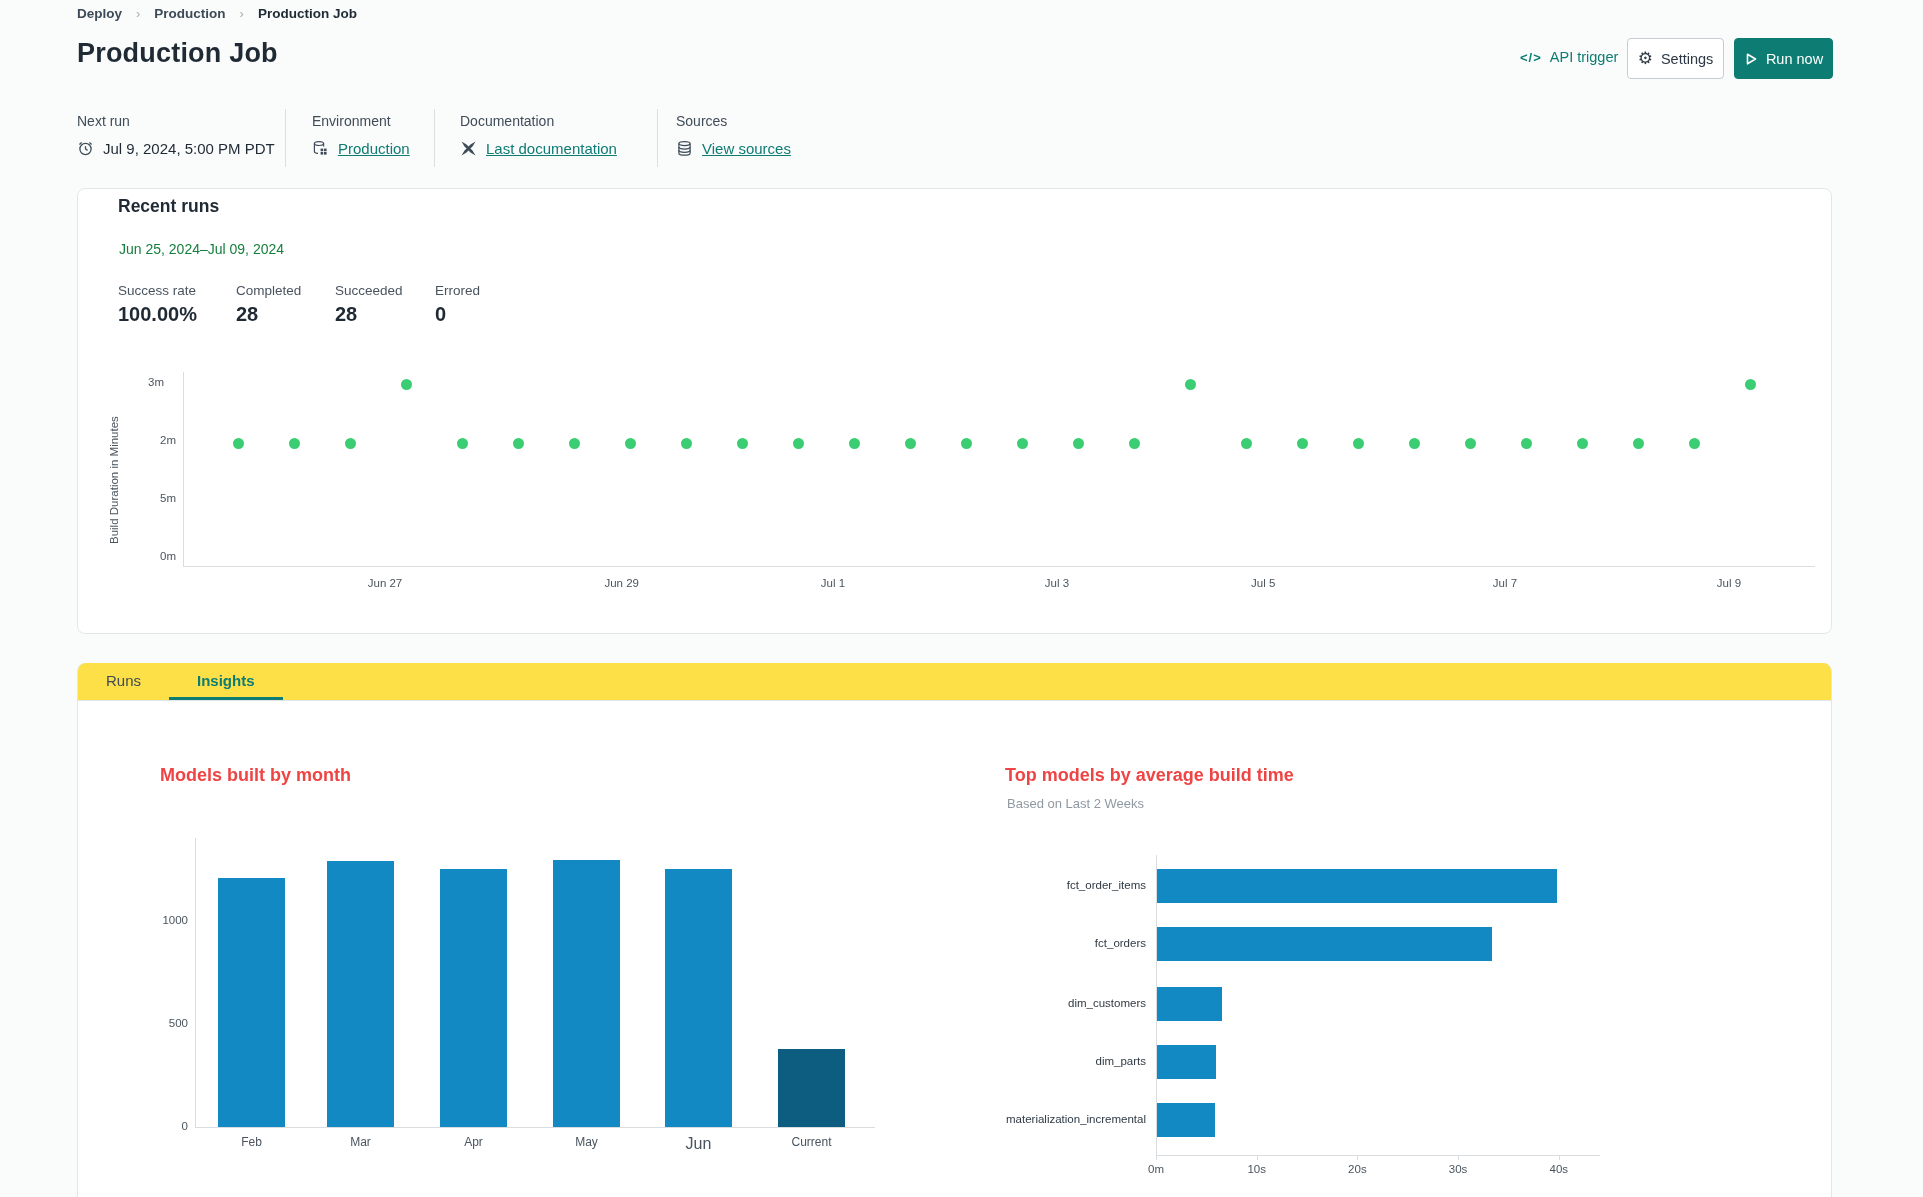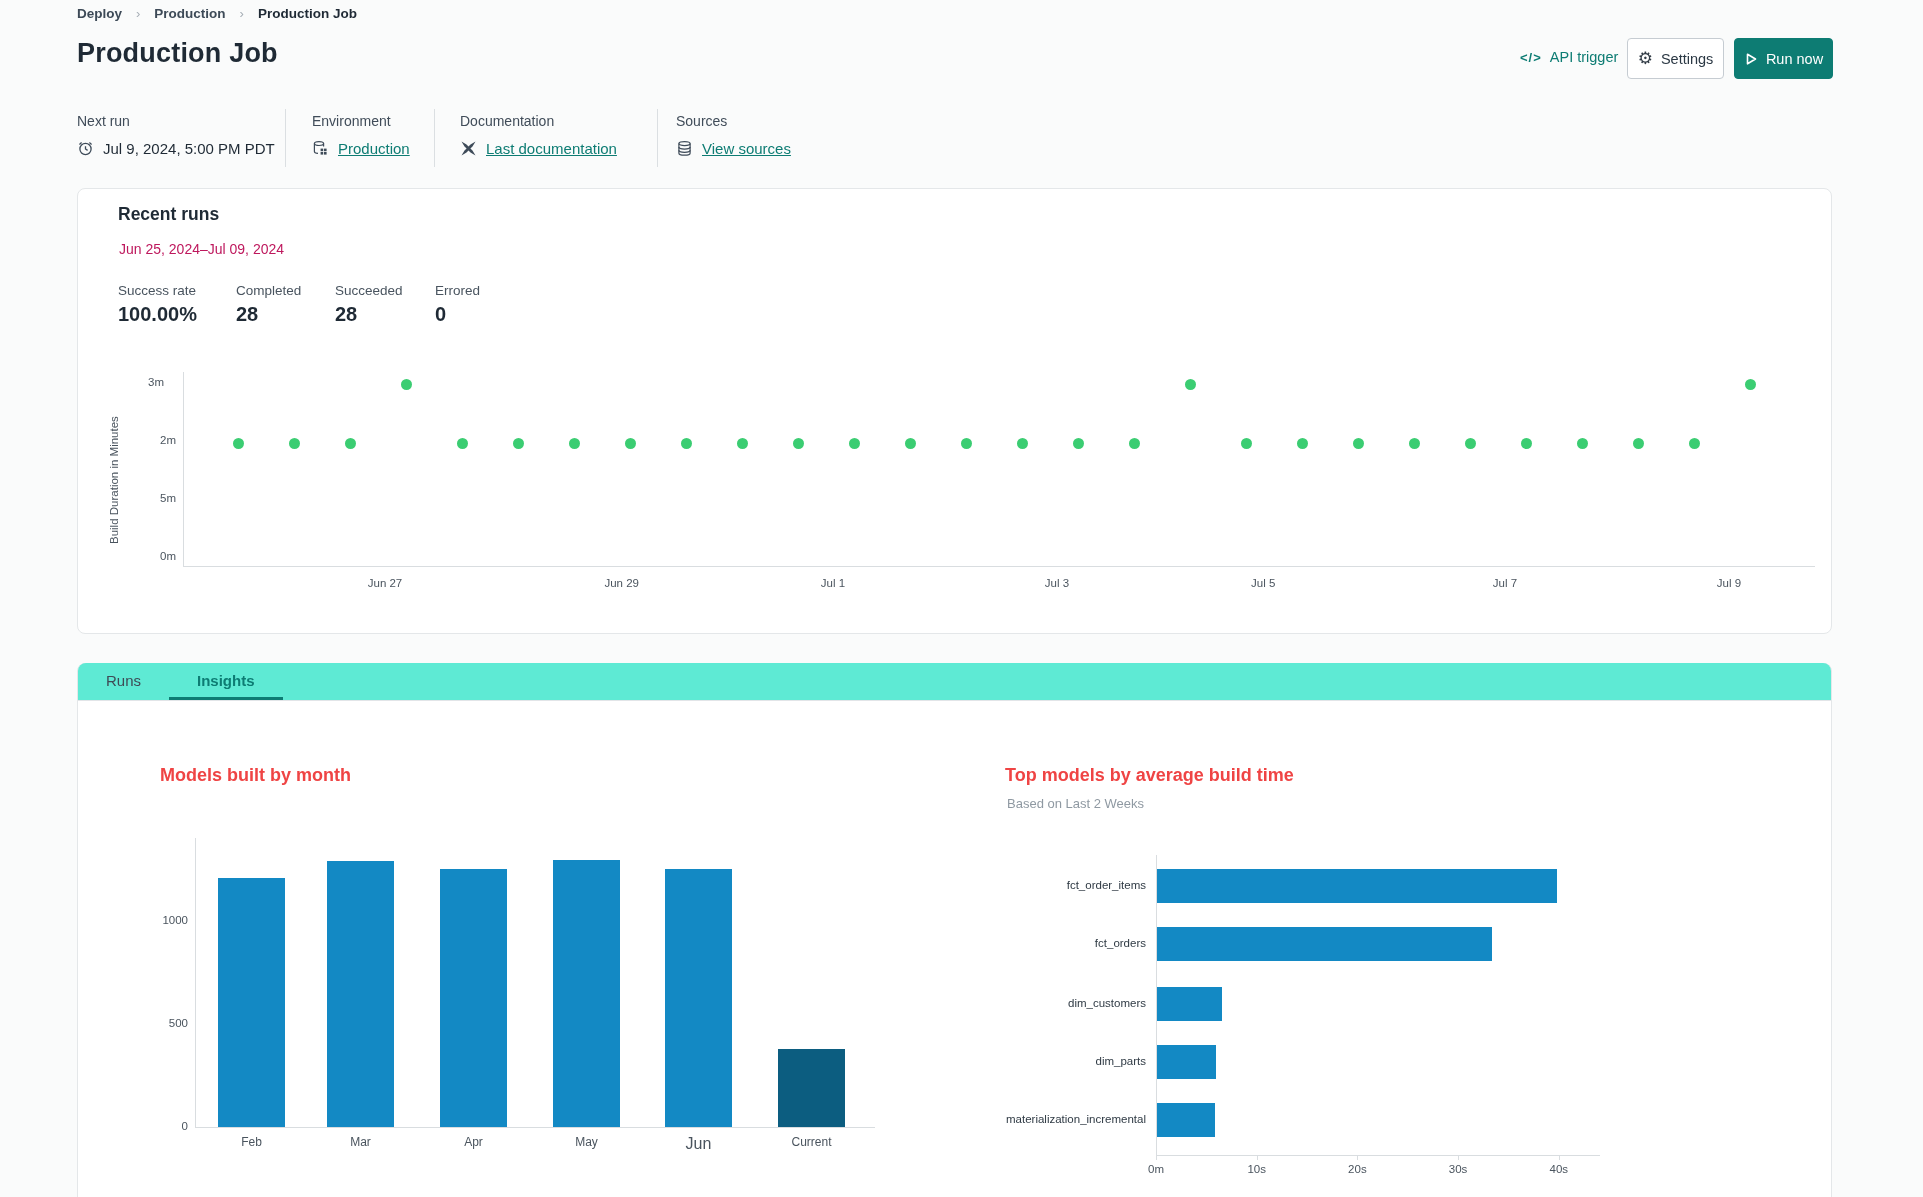--- a/index.html
+++ b/index.html
@@ -19,30 +19,30 @@
   .btn-run{left:1734px;top:38px;width:99px;background:#0d7c73;color:#fff;border:1px solid #0d7c73;font-weight:400;}
   .gear{font-size:17px;line-height:1;color:#333d47;}
   
   .meta-label{top:113px;font-size:14px;color:#404c59;}
   .meta-value{top:140px;display:flex;align-items:center;gap:9px;font-size:15px;color:#1f2a35;}
   .meta-link{color:#0d7c73;text-decoration:underline;font-weight:400;cursor:pointer;}
   .vdiv{top:109px;width:1px;height:58px;background:#dbdfe2;}
   
   .card{background:#fff;border:1px solid #e4e7e9;border-radius:8px;box-sizing:border-box;}
   .rr-title{left:118px;top:212px;font-size:17.5px;font-weight:700;color:#1f2a35;}
-  .rr-dates{left:119px;top:241px;font-size:14px;color:#be185d;}
+  .rr-dates{left:119px;top:241px;font-size:14px;color:#15803d;}
   .stat-label{font-size:13.5px;color:#49545f;}
   .stat-value{font-size:20px;font-weight:700;color:#1f2a35;margin-top:5px;}
   
   .tick{font-size:11.5px;color:#4a545e;}
   .axis-line{background:#d9dde0;}
   .y-axis-title{left:108px;top:380px;width:14px;font-size:11.5px;color:#4a545e;writing-mode:vertical-rl;transform:rotate(180deg);height:200px;text-align:center;}
   .dot{width:11px;height:11px;border-radius:50%;}
   
-  .tab-row{left:78px;top:663px;width:1753px;height:37px;display:flex;border-bottom:1px solid #e2e5e8;background:#5eead4;border-radius:8px 8px 0 0;}
+  .tab-row{left:78px;top:663px;width:1753px;height:37px;display:flex;border-bottom:1px solid #e2e5e8;background:#fde047;border-radius:8px 8px 0 0;}
   .tab{padding:0 28px;display:flex;align-items:center;font-size:15px;color:#3f4a55;cursor:pointer;box-sizing:border-box;border-bottom:3px solid transparent;}
   .tab.active{color:#0d7c73;font-weight:700;border-bottom-color:#0d7c73;}
   .chart-title{font-size:18px;font-weight:700;color:#ef4444;}
   .chart-subtitle{font-size:13px;color:#8f99a2;}
   .bar{position:absolute;}
   .hbar-label{font-size:11.5px;color:#2f3a44;text-align:right;}
   svg{display:block;}
 </style>
 </head>
 <body>
@@ -129,21 +129,21 @@
         <ellipse cx="8.5" cy="3.6" rx="5.6" ry="2"></ellipse>
         <path d="M2.9 3.6 V13.2 C2.9 14.3 5.4 15.2 8.5 15.2 C11.6 15.2 14.1 14.3 14.1 13.2 V3.6"></path>
         <path d="M2.9 7.1 C2.9 8.2 5.4 9.1 8.5 9.1 C11.6 9.1 14.1 8.2 14.1 7.1"></path>
         <path d="M2.9 10.3 C2.9 11.4 5.4 12.3 8.5 12.3 C11.6 12.3 14.1 11.4 14.1 10.3"></path>
       </svg>
     </span>
     <span class="meta-link">View sources</span>
   </div>
 
   <section class="abs card" style="left:77px;top:188px;width:1755px;height:446px;"></section>
-  <div class="abs rr-title" style="left: 118px; top: 204px; text-align: right;">Recent runs</div>
+  <div class="abs rr-title" style="left: 118px; top: 196px; text-align: right;">Recent runs</div>
   <div class="abs rr-dates">Jun 25, 2024–Jul 09, 2024</div>
   <div id="stats-layer">
       <div class="abs" style="left: 118px; top: 283px;">
         <div class="stat-label">Success rate</div>
         <div class="stat-value">100.00%</div>
       </div>
       <div class="abs" style="left: 236px; top: 283px;">
         <div class="stat-label">Completed</div>
         <div class="stat-value">28</div>
       </div>

